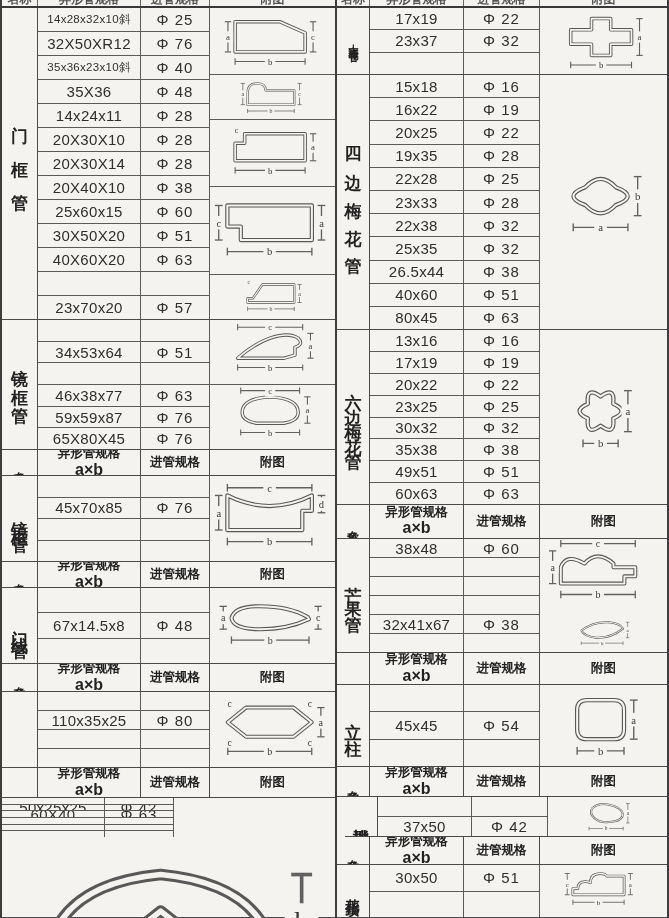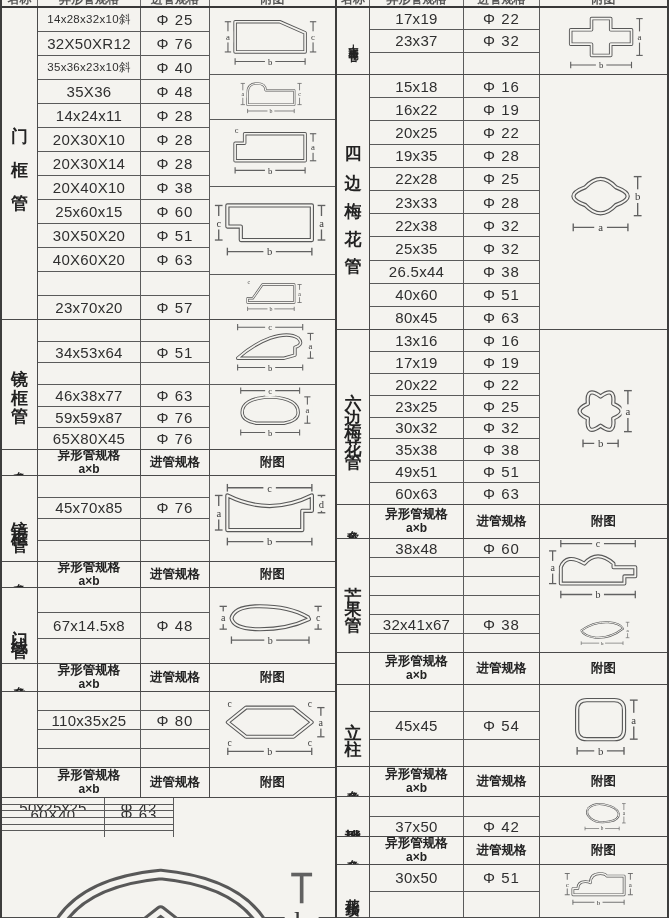--- a/index.html
+++ b/index.html
@@ -26,21 +26,21 @@
   .phi-cell{width:var(--wphi);border-right:1px solid #5a5a5a;display:flex;align-items:center;justify-content:center;font-size:15px;letter-spacing:1px;overflow:hidden;white-space:nowrap;}
   .diagram-cell{flex:1;display:flex;flex-direction:column;min-width:0;}
   .diagram{flex:1;display:flex;align-items:center;justify-content:center;min-height:0;padding:1px 2px;}
   .diagram.sep{border-top:1px solid #5a5a5a;}
   .diagram svg{width:100%;height:100%;}
   .header-row .hcell{display:flex;flex-direction:column;align-items:center;justify-content:center;font-weight:bold;font-size:12.5px;color:#222;border-right:1px solid #4a4a4a;box-sizing:border-box;line-height:1.15;overflow:hidden;text-align:center;}
   .header-row .hname{width:var(--wname);}
   .header-row .hspec{width:var(--wspec);}
   .header-row .hinlet{width:var(--wphi);}
   .header-row .hfig{flex:1;border-right:none;}
-  .hsub{font-size:12px;font-weight:bold;}
+  .hsub{font-size:16px;font-weight:bold;}
   .hname .vtext{font-size:12px;letter-spacing:2px;}
 </style>
 </head>
 <body>
 
 <div class="page">
   <div class="half" id="left-half" style="--wname:36px;--wspec:103px;--wphi:69px;--wrows:172px;">
       <div class="strip">
         <div class="cell" style="width: 36px; border-right: 1px solid rgb(106, 106, 106);">
           <span class="frag">名称</span>
@@ -1121,21 +1121,21 @@
           <div>异形管规格</div>
           <div class="hsub">a×b</div>
         </div>
         <div class="hcell hinlet">
           <div>进管规格</div>
         </div>
         <div class="hcell hfig">
           <div>附图</div>
         </div>
       </div>
-      <div class="section" style="height: 40px;">
+      <div class="section" style="height: 40px; margin-left: 8px;">
         <div class="cell name-cell">
           <span class="vtext" style="font-size: 17px; letter-spacing: 2px;">桃形</span>
         </div>
         <div class="rowswrap">
           <div class="row">
             <div class="cell spec-cell">
               <span></span>
             </div>
             <div class="cell phi-cell">
               <span></span>

